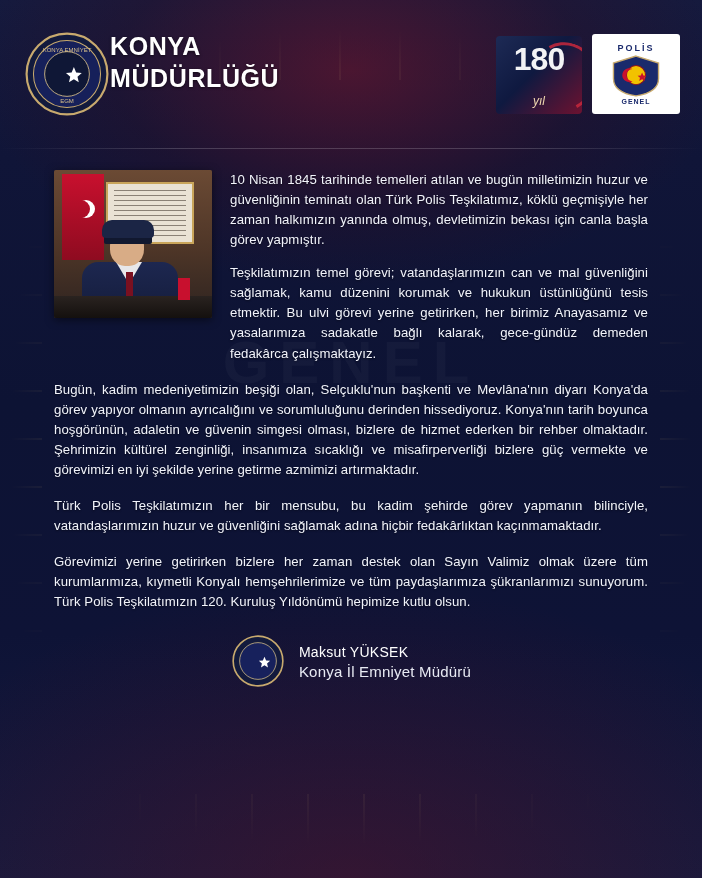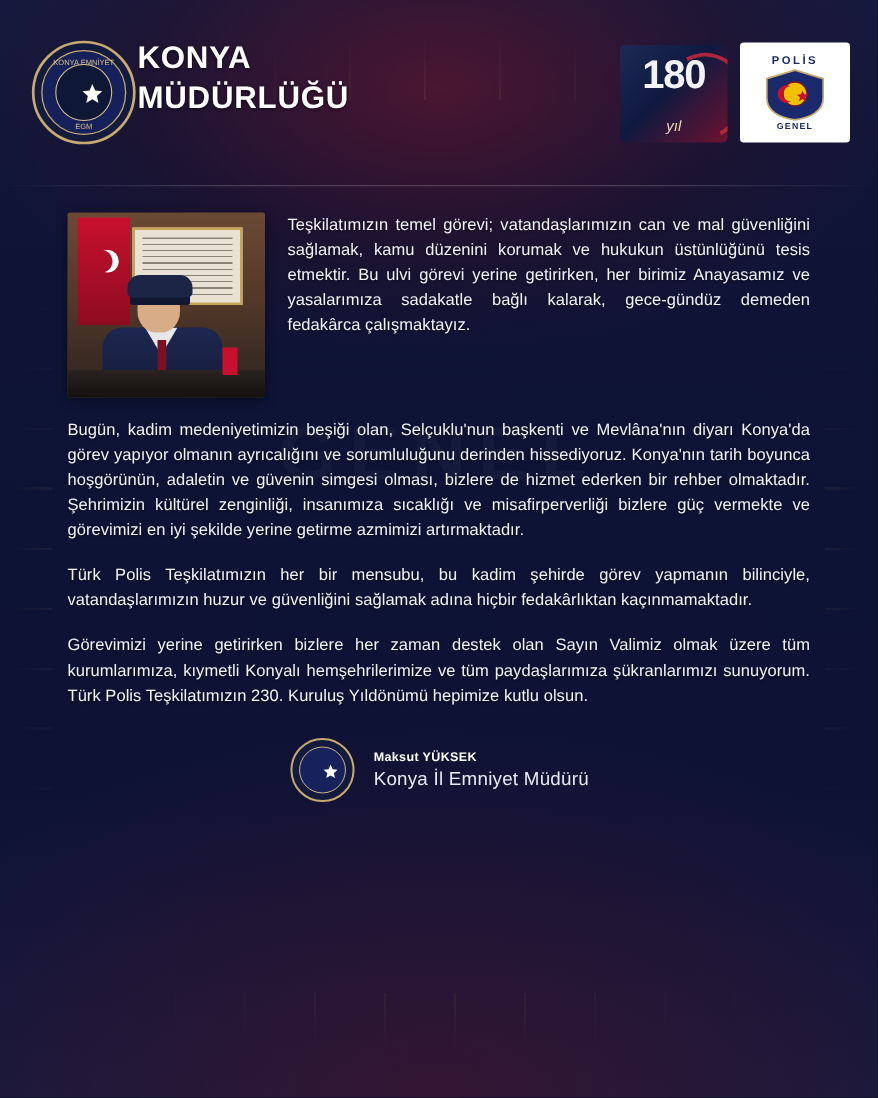--- a/index.html
+++ b/index.html
@@ -307,22 +307,22 @@
     margin-top: 22px;
     padding-bottom: 6px;
   }
   .sig-emblem {
     width: 54px; height: 54px;
     flex: 0 0 auto;
     position: relative;
   }
   .sig-text .sig-name {
     color: #ffffff;
-    font-weight: bold;
-    font-size: 10px;
+    font-weight: normal;
+    font-size: 14px;
     letter-spacing: 0.3px;
     line-height: 1.3;
   }
   .sig-text .sig-title {
     color: #e8eaf3;
     font-size: 15px;
     margin-top: 2px;
     letter-spacing: 0.2px;
   }
 </style>
@@ -398,28 +398,29 @@
           <div class="collar"></div>
           <div class="tie"></div>
         </div>
         <div class="person-head"></div>
         <div class="person-cap"></div>
         <div class="desk"></div>
         <div class="mini-flag"></div>
       </div>
 
       <div class="intro-text">
+        <p class="body-text">10 Nisan 1845 tarihinde temelleri atılan ve bugün milletimizin huzur ve güvenliğinin teminatı olan Türk Polis Teşkilatımız, köklü geçmişiyle her zaman halkımızın yanında olmuş, devletimizin bekası için canla başla görev yapmıştır.</p>
         <p class="body-text">Teşkilatımızın temel görevi; vatandaşlarımızın can ve mal güvenliğini sağlamak, kamu düzenini korumak ve hukukun üstünlüğünü tesis etmektir. Bu ulvi görevi yerine getirirken, her birimiz Anayasamız ve yasalarımıza sadakatle bağlı kalarak, gece-gündüz demeden fedakârca çalışmaktayız.</p>
       </div>
     </div>
 
     <div class="below">
       <p class="body-text">Bugün, kadim medeniyetimizin beşiği olan, Selçuklu'nun başkenti ve Mevlâna'nın diyarı Konya'da görev yapıyor olmanın ayrıcalığını ve sorumluluğunu derinden hissediyoruz. Konya'nın tarih boyunca hoşgörünün, adaletin ve güvenin simgesi olması, bizlere de hizmet ederken bir rehber olmaktadır. Şehrimizin kültürel zenginliği, insanımıza sıcaklığı ve misafirperverliği bizlere güç vermekte ve görevimizi en iyi şekilde yerine getirme azmimizi artırmaktadır.</p>
       <p class="body-text">Türk Polis Teşkilatımızın her bir mensubu, bu kadim şehirde görev yapmanın bilinciyle, vatandaşlarımızın huzur ve güvenliğini sağlamak adına hiçbir fedakârlıktan kaçınmamaktadır.</p>
-      <p class="body-text">Görevimizi yerine getirirken bizlere her zaman destek olan Sayın Valimiz olmak üzere tüm kurumlarımıza, kıymetli Konyalı hemşehrilerimize ve tüm paydaşlarımıza şükranlarımızı sunuyorum. Türk Polis Teşkilatımızın 230. Kuruluş Yıldönümü hepimize kutlu olsun.</p>
+      <p class="body-text">Görevimizi yerine getirirken bizlere her zaman destek olan Sayın Valimiz olmak üzere tüm kurumlarımıza, kıymetli Konyalı hemşehrilerimize ve tüm paydaşlarımıza şükranlarımızı sunuyorum. Türk Polis Teşkilatımızın 120. Kuruluş Yıldönümü hepimize kutlu olsun.</p>
     </div>
 
     <div class="signature">
       <div class="sig-emblem">
         <svg viewBox="0 0 100 100" width="54" height="54">
           <circle cx="50" cy="50" r="46" fill="#121a3d" stroke="#c8aa6e" stroke-width="3"></circle>
           <circle cx="50" cy="50" r="34" fill="#17215c" stroke="#d9c089" stroke-width="1.4"></circle>
           <path d="M44 34 a16 16 0 1 0 0 32 a12.5 12.5 0 1 1 0 -32 z" fill="#ffffff"></path>
           <path d="M62 42 l3 7 7.4 .7 -5.6 5 1.7 7.3 -6.5 -4 -6.5 4 1.7 -7.3 -5.6 -5 7.4 -.7 z" fill="#ffffff"></path>
         </svg>

